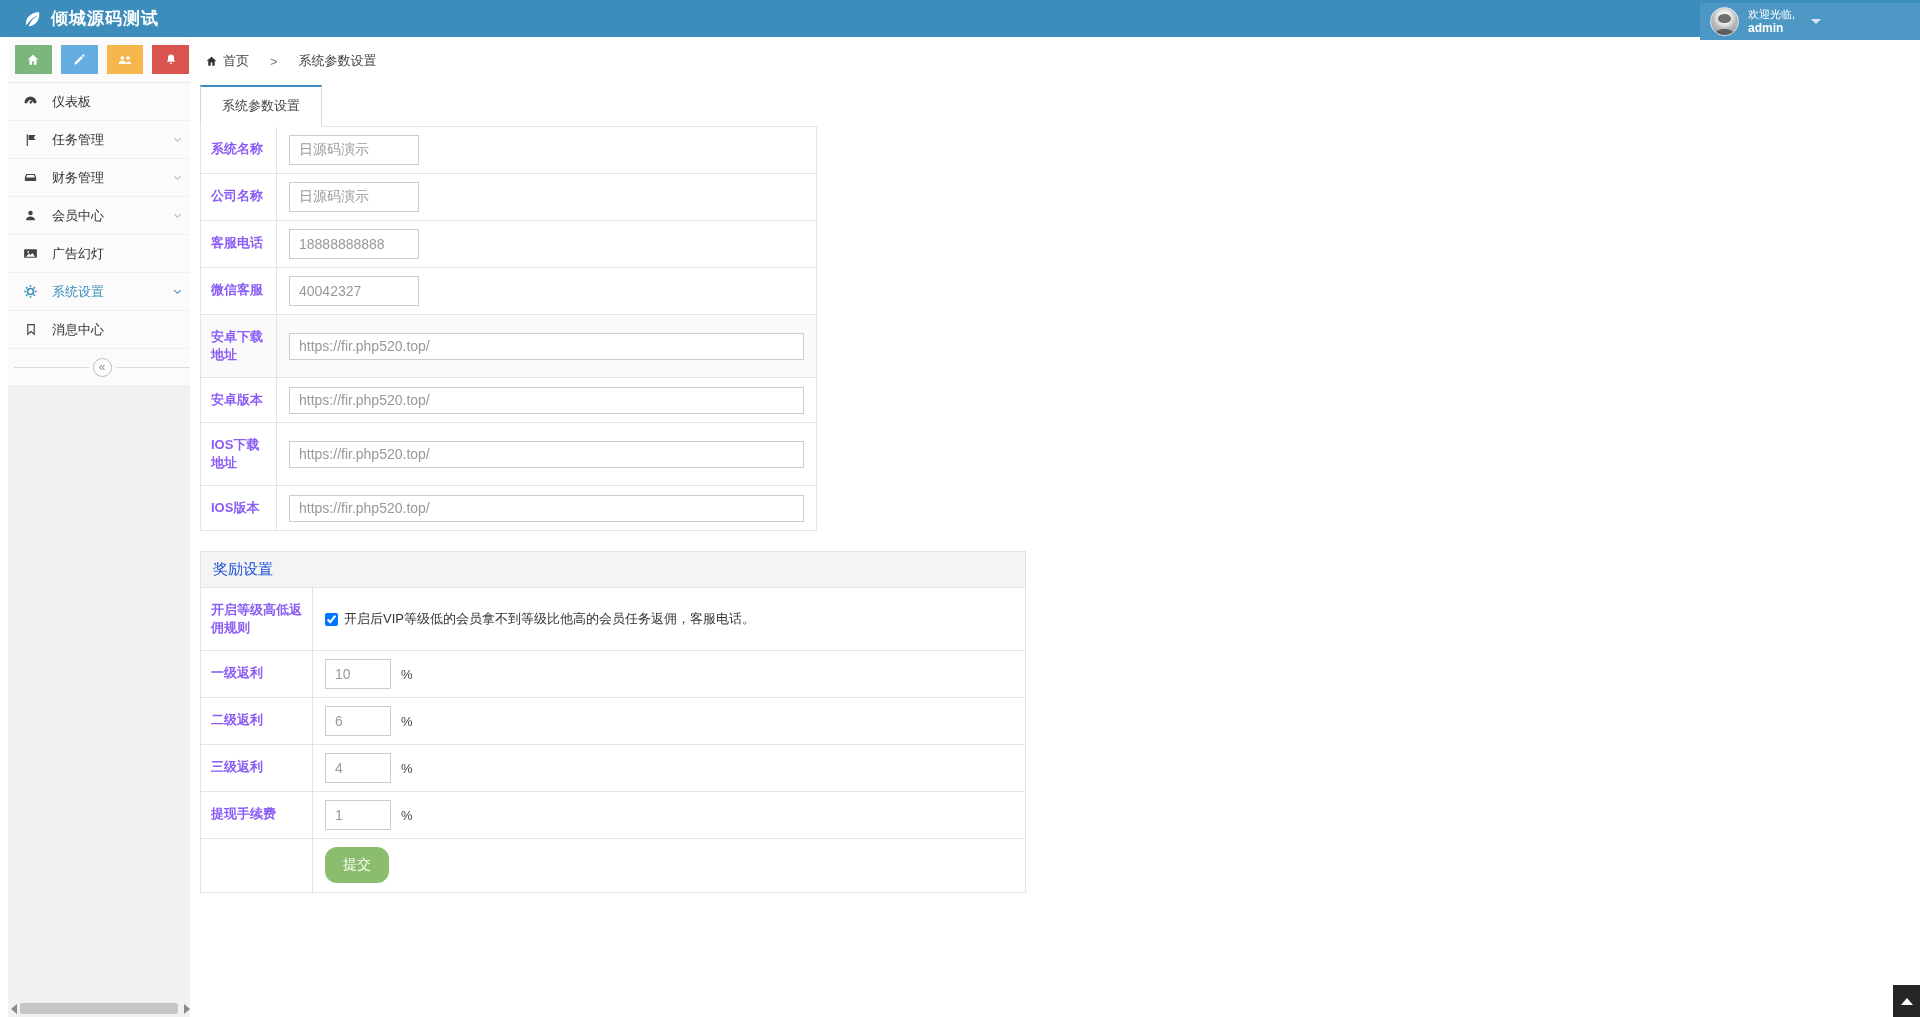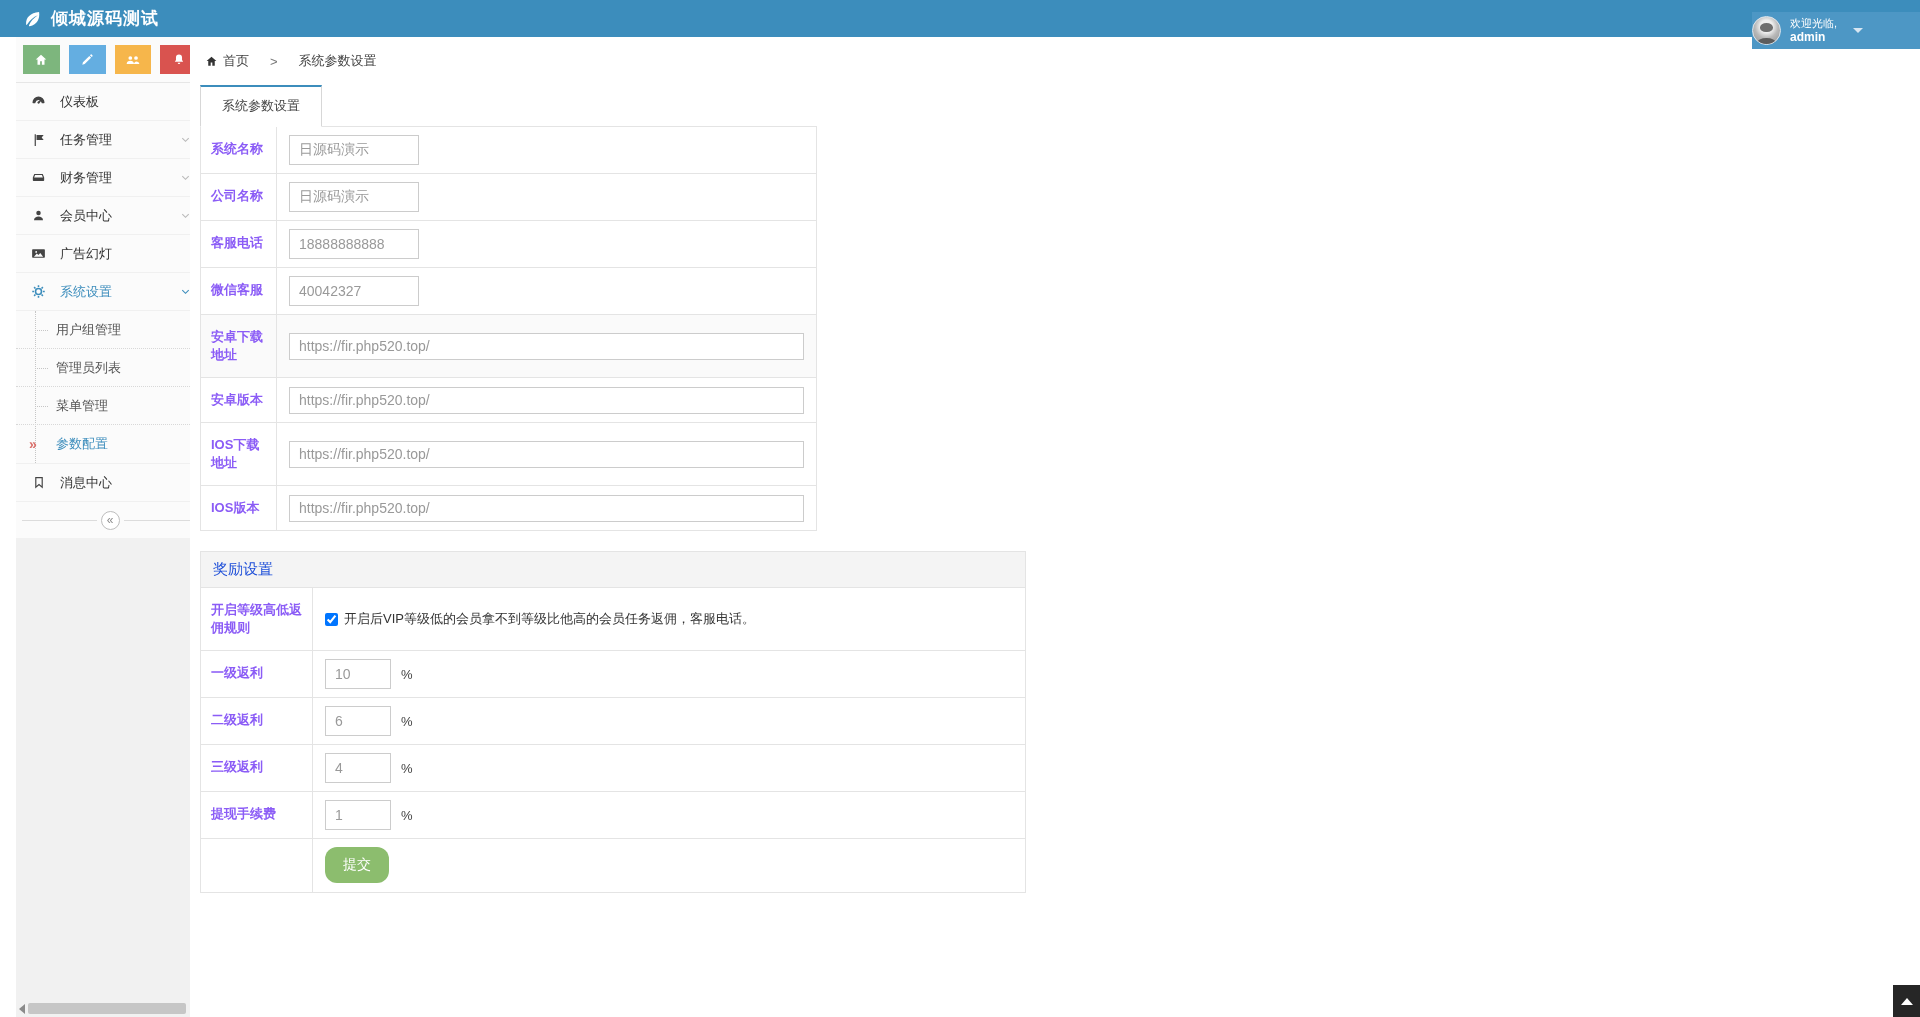--- a/index.html
+++ b/index.html
@@ -7,31 +7,31 @@
   body {
     font-family: "Liberation Sans", "DejaVu Sans", sans-serif;
     font-size: 13px; color:#333; background:#fff;
     position: relative; overflow: hidden;
   }
   svg { display:block; }
 
   
   .navbar { position:absolute; top:0; left:0; right:0; height:37px; background:#3c8dbc; display:flex; align-items:center; z-index:10; }
   .brand { display:flex; align-items:center; gap:9px; padding-left:22px; color:#fff; font-size:17px; font-weight:bold; letter-spacing:1px; cursor:pointer; }
-  .user-panel { position:absolute; right:0; top:12px; height:37px; width:168px; background:#4d97c5; display:flex; align-items:center; cursor:pointer; }
+  .user-panel { position:absolute; right:0; top:3px; height:37px; width:220px; background:#4d97c5; display:flex; align-items:center; padding-left:10px; cursor:pointer; }
   .avatar { width:29px; height:29px; border-radius:50%; border:1px solid #dfe7ee; background: radial-gradient(circle at 50% 35%, #efefef 0 28%, #b9b9b9 52%, #8d8d8d 100%); position:relative; overflow:hidden; flex:0 0 auto; }
   .avatar::after { content:""; position:absolute; left:7px; top:6px; width:13px; height:9px; border-radius:50% 50% 45% 45%; background:#6f6f6f; }
   .avatar::before { content:""; position:absolute; left:4px; bottom:-4px; width:19px; height:10px; border-radius:50% 50% 0 0; background:#5d5d5d; }
   .user-text { color:#fff; line-height:1.3; margin-left:9px; }
   .user-greeting { font-size:11px; }
   .user-name { font-size:12px; font-weight:bold; }
   .caret-down { width:0; height:0; border-left:5px solid transparent; border-right:5px solid transparent; border-top:5px solid #d7e6f2; margin-left:16px; }
 
   
-  .sidebar { position:absolute; top:37px; left:16px; bottom:0; width:189px; background:#fbfbfb; border-right:1px solid #c9c9c9; display:flex; flex-direction:column; }
+  .sidebar { position:absolute; top:37px; left:8px; bottom:0; width:189px; background:#fbfbfb; border-right:1px solid #c9c9c9; display:flex; flex-direction:column; }
   .quick-buttons { display:flex; gap:9px; padding:8px 7px; border-bottom:1px solid #e6e6e6; }
   .qbtn { width:38px; height:29px; border:none; display:flex; align-items:center; justify-content:center; color:#fff; cursor:pointer; }
   .qbtn.green { background:#7db67d; }
   .qbtn.blue { background:#64aee1; }
   .qbtn.orange { background:#f6b64b; }
   .qbtn.red { background:#d9534f; }
 
   .menu-item { height:38px; display:flex; align-items:center; padding:0 13px; border-bottom:1px solid #f0f0f0; color:#333; cursor:pointer; position:relative; background:#fbfbfb; }
   .mi-icon { width:19px; margin-right:12px; color:#444; display:flex; justify-content:center; }
   .mi-label { flex:1; }
@@ -226,36 +226,20 @@
         </svg>
       </span>
     <span class="mi-label">系统设置</span>
     <span class="mi-chevron">
         <svg width="11" height="11" viewBox="0 0 24 24" fill="none" stroke="currentColor" stroke-width="2.4">
           <path d="M5 9l7 7 7-7"></path>
         </svg>
       </span>
   </div>
 
-  <div class="submenu">
-    <div class="submenu-item">
-      <span>用户组管理</span>
-    </div>
-    <div class="submenu-item">
-      <span>管理员列表</span>
-    </div>
-    <div class="submenu-item">
-      <span>菜单管理</span>
-    </div>
-    <div class="submenu-item active">
-      <span class="sub-marker">»</span>
-      <span>参数配置</span>
-      <span class="active-arrow"></span>
-    </div>
-  </div>
 
   <div class="menu-item">
     <span class="mi-icon">
         <svg width="14" height="15" viewBox="0 0 24 24" fill="none" stroke="currentColor" stroke-width="2">
           <path d="M6.5 3.5h11V20l-5.5-4.6L6.5 20z"></path>
         </svg>
       </span>
     <span class="mi-label">消息中心</span>
   </div>
 

